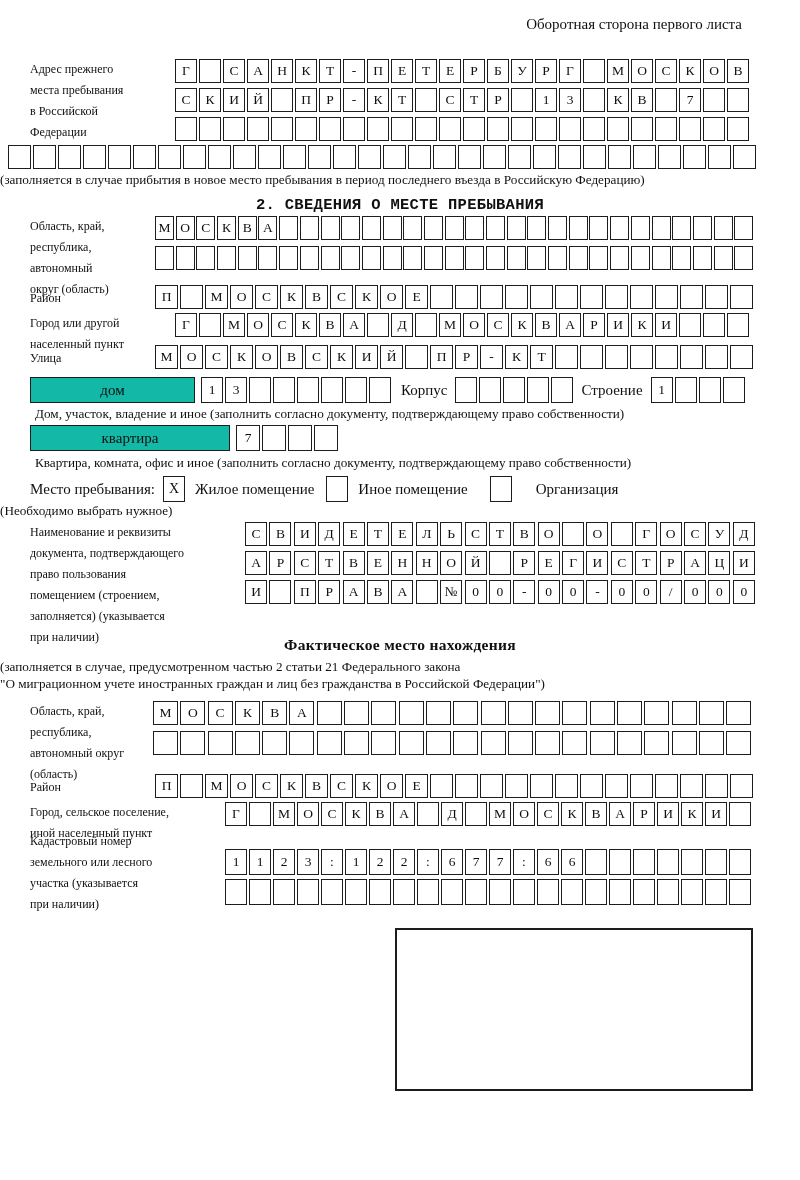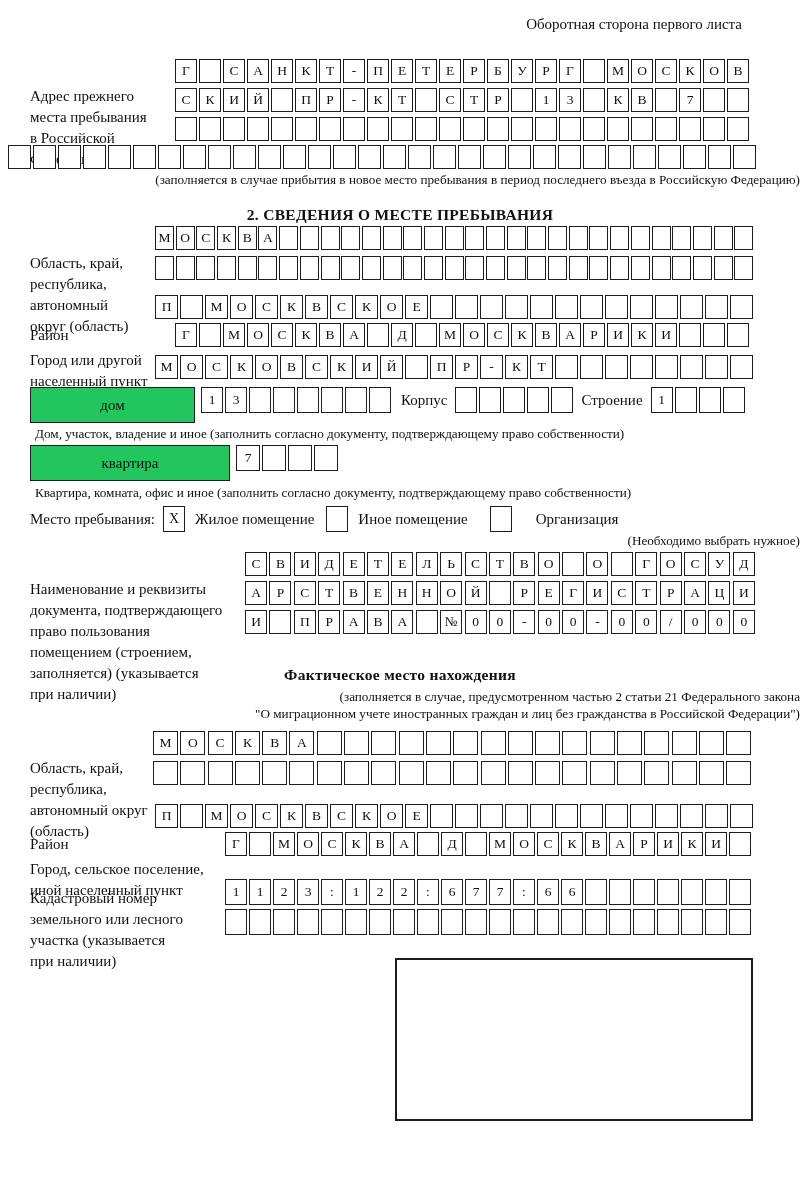--- a/index.html
+++ b/index.html
@@ -1,36 +1,36 @@
 <!DOCTYPE html>
 <html><head>
 <meta charset="utf-8">
 <style>
   html,body{margin:0;padding:0;background:#fff;}
   body{width:800px;height:1180px;overflow:hidden;font-family:"Liberation Serif",serif;color:#101010;}
   .page{position:relative;width:800px;height:1180px;}
   .hdr{margin-top:16px;padding-right:58px;text-align:right;font-size:15px;}
   .field{display:flex;align-items:flex-start;}
-  .labelcol{flex:0 0 auto;font-size:15px;line-height:21px;margin-top:27px;}
+  .labelcol{flex:0 0 auto;font-size:12px;line-height:21px;}
   .rowscol{flex:0 0 auto;}
   .cells{display:flex;}
   .cell{box-sizing:border-box;flex:0 0 auto;border:1.6px solid #1d1d1d;height:24px;
         display:flex;align-items:center;justify-content:center;font-size:13.5px;background:#fff;}
   .h26 .cell{height:26px;}
   .w22 .cell{width:22px;} .w23 .cell{width:23px;} .w19 .cell{width:19px;}
   .w25 .cell{width:25px;} .w24 .cell{width:24px;}
   .g2{gap:2px;} .g17{gap:1.7px;} .g24{gap:2.4px;} .g23{gap:2.3px;}
   .vgap5{display:flex;flex-direction:column;gap:5px;}
   .vgap6{display:flex;flex-direction:column;gap:6px;}
   .vgap4{display:flex;flex-direction:column;gap:4px;}
   .caption{font-size:13.2px;}
-  .center{text-align:right;}
+  .center{text-align:left;}
   .secTitle{font-weight:bold;font-size:15.5px;text-align:center;letter-spacing:.3px;}
-  .widebox{box-sizing:border-box;border:1.7px solid #1d1d1d;height:36px;display:flex;
-           align-items:center;justify-content:center;font-size:15px;background:#22c55e;}
+  .widebox{box-sizing:border-box;border:1.7px solid #1d1d1d;height:26px;display:flex;
+           align-items:center;justify-content:center;font-size:15px;background:#14b8a6;}
   .inlinelbl{font-size:15px;line-height:26px;}
   .checkcell{box-sizing:border-box;width:22px;height:26px;border:1.6px solid #1d1d1d;
              display:flex;align-items:center;justify-content:center;font-size:14px;background:#fff;}
   .stamp{box-sizing:border-box;margin:23px 0 0 395px;width:358px;height:163px;border:2px solid #1d1d1d;background:#fff;}
   .stampcap{margin:4px 0 0 385px;width:380px;text-align:center;font-size:13.2px;line-height:17.5px;}
 </style>
 </head>
 <body>
 
 <div class="page">
@@ -152,21 +152,21 @@
       <span class="cell"></span>
       <span class="cell"></span>
       <span class="cell"></span>
       <span class="cell"></span>
       <span class="cell"></span>
       <span class="cell"></span>
       <span class="cell"></span>
     </div>
   <div class="caption center" style="margin-top:3px;">(заполняется в случае прибытия в новое место пребывания в период последнего въезда в Российскую Федерацию)</div>
 
-  <div class="secTitle" style="margin-top:18px;">2. СВЕДЕНИЯ О МЕСТЕ ПРЕБЫВАНИЯ</div>
+  <div class="secTitle" style="margin-top:8px;font-family:Liberation Mono, monospace;">2. СВЕДЕНИЯ О МЕСТЕ ПРЕБЫВАНИЯ</div>
 
   <div class="field" style="margin:2px 0 0 30px;height:54px;">
     <div class="labelcol" style="width:125px;">
         <div>Область, край,</div>
         <div>республика,</div>
         <div>автономный</div>
         <div>округ (область)</div>
       </div>
     <div class="rowscol vgap6">
       <div class="cells w19 g17">

